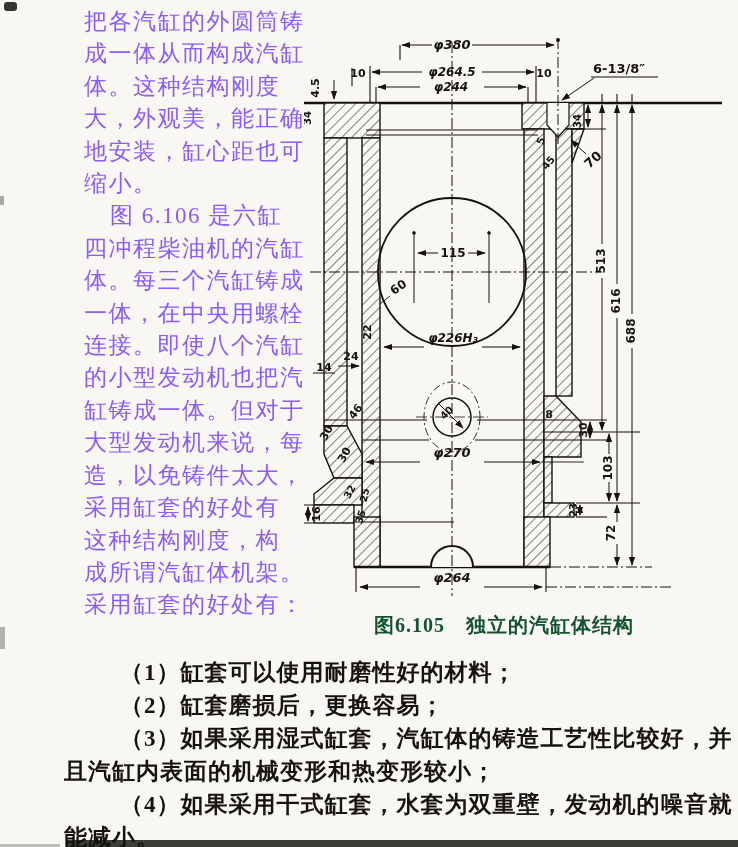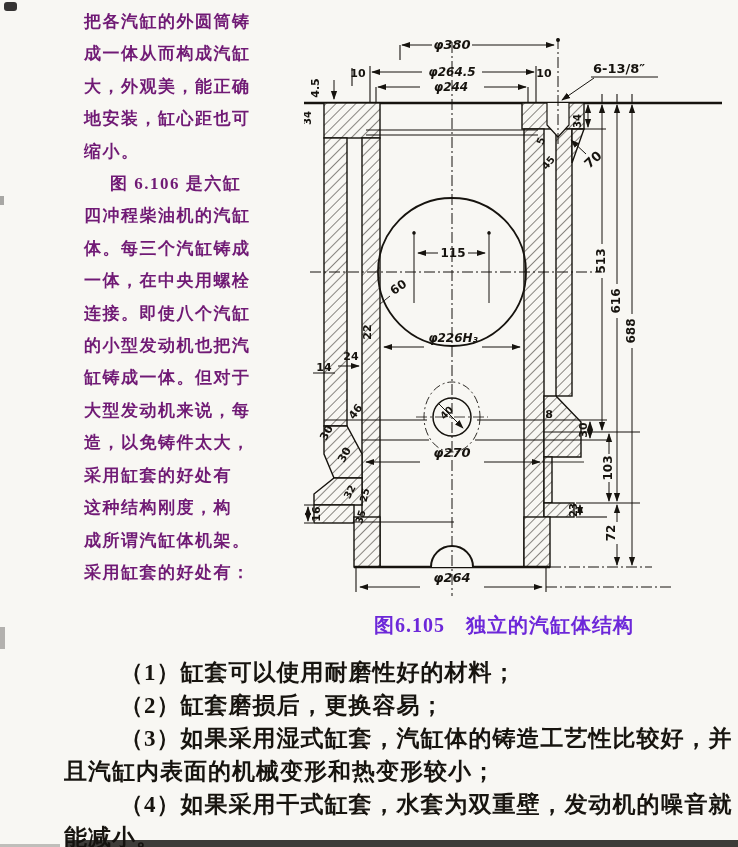--- a/index.html
+++ b/index.html
@@ -4,53 +4,54 @@
 <style>
   html,body{margin:0;padding:0;}
   #page{
     position:relative;width:738px;height:847px;overflow:hidden;
     background:#f8f7f3;color:#151310;
     font-family:"Liberation Serif","DejaVu Serif",serif;
   }
   
   #leftcol{position:absolute;left:84px;top:6px;width:238px;}
   .cline{
-    font-size:17px;line-height:32.4px;letter-spacing:1.5px;
-    font-weight:700;white-space:nowrap;color:#701a75;
+    font-size:23px;line-height:32.4px;letter-spacing:1.5px;
+    font-weight:400;white-space:nowrap;color:#8b5cf6;
   }
   .cline.indent{padding-left:26px;}
   
   #bottomtxt{position:absolute;left:64px;top:656px;width:676px;}
   .bline{
     font-size:23px;line-height:33px;letter-spacing:1px;
     font-weight:600;white-space:nowrap;color:#17140f;
   }
   .bline.indent{padding-left:56px;}
   
   #figure{position:absolute;left:304px;top:26px;width:418px;height:580px;font-weight:bold;}
   #caption{
     position:absolute;left:374px;top:612px;font-size:20px;font-weight:700;
-    letter-spacing:1px;color:#6d28d9;white-space:nowrap;
+    letter-spacing:1px;color:#14532d;white-space:nowrap;
   }
   svg text.dim{
     font-family:"DejaVu Sans",sans-serif;fill:#16130e;font-size:12px;
   }
   svg text.it{font-style:italic;}
   svg text.f10{font-size:10px;} svg text.f11{font-size:11px;}
   svg text.f13{font-size:13px;}
   .artifact{position:absolute;background:#141210;}
 </style>
 </head>
 <body>
 
 <div id="page">
 
   <div id="leftcol">
     <div class="cline">把各汽缸的外圆筒铸</div>
     <div class="cline">成一体从而构成汽缸</div>
+    <div class="cline">体。这种结构刚度</div>
     <div class="cline">大，外观美，能正确</div>
     <div class="cline">地安装，缸心距也可</div>
     <div class="cline">缩小。</div>
     <div class="cline indent">图 6.106 是六缸</div>
     <div class="cline">四冲程柴油机的汽缸</div>
     <div class="cline">体。每三个汽缸铸成</div>
     <div class="cline">一体，在中央用螺栓</div>
     <div class="cline">连接。即使八个汽缸</div>
     <div class="cline">的小型发动机也把汽</div>
     <div class="cline">缸铸成一体。但对于</div>

